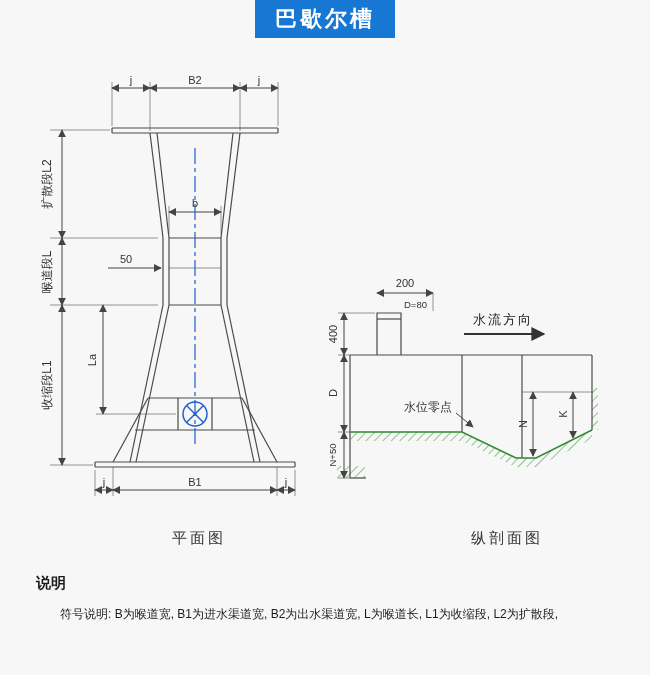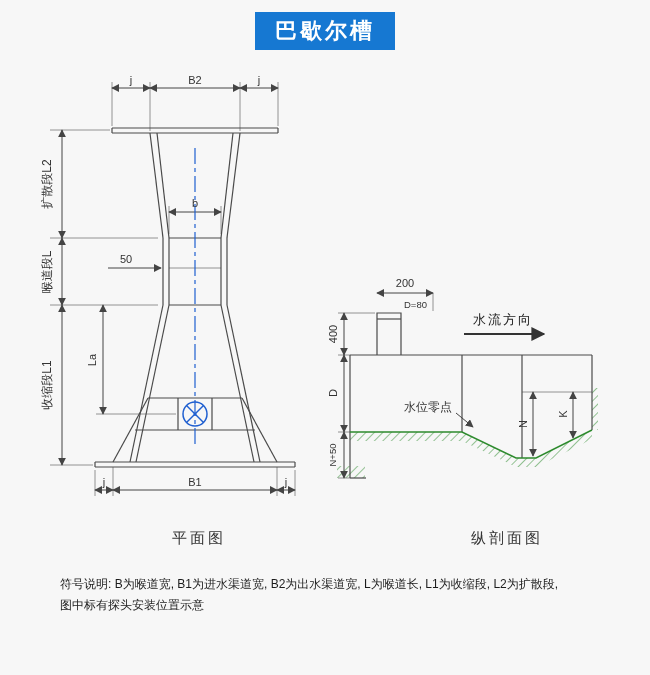--- a/index.html
+++ b/index.html
@@ -4,21 +4,21 @@
 <style>
   * { margin:0; padding:0; box-sizing:border-box; }
   html,body { width:650px; height:675px; }
   body {
     position:relative;
     background:#f7f7f7;
     font-family:"Liberation Sans","DejaVu Sans",sans-serif;
     overflow:hidden;
   }
   .title-bar {
-    position:absolute; top:12px; left:50%; transform:translateX(-50%);
+    position:absolute; top:0; left:50%; transform:translateX(-50%);
     background:#1678d2; color:#ffffff;
     font-size:22px; font-weight:bold; letter-spacing:3px;
     padding:4px 20px;
   }
   svg.drawing { position:absolute; top:0; left:0; display:block; }
   text { stroke:none; }
   .dim   { font-size:11px; fill:#333; }
   .dimcn { font-size:12px; fill:#333; }
   .small { font-size:9.5px; fill:#333; }
   .cap   { font-size:15px; fill:#333; letter-spacing:3px; }
@@ -201,15 +201,15 @@
     <text class="dimcn" text-anchor="middle" x="428" y="411">水位零点</text>
     <text class="dim" text-anchor="middle" transform="rotate(-90 527 424)" x="527" y="424">N</text>
     <text class="dim" text-anchor="middle" transform="rotate(-90 567 414)" x="567" y="414">K</text>
     <text class="small" text-anchor="middle" transform="rotate(-90 336 455)" x="336" y="455">N+50</text>
 
     <text class="cap" text-anchor="middle" x="507" y="543">纵剖面图</text>
   </g>
 </svg>
 
 <div class="notes">
+  <div class="notes-heading">说明</div>
   <div class="notes-line">符号说明: B为喉道宽, B1为进水渠道宽, B2为出水渠道宽, L为喉道长, L1为收缩段, L2为扩散段,</div>
-  <div class="notes-line">图中标有探头安装位置示意</div>
 </div>
 
 </body></html>

